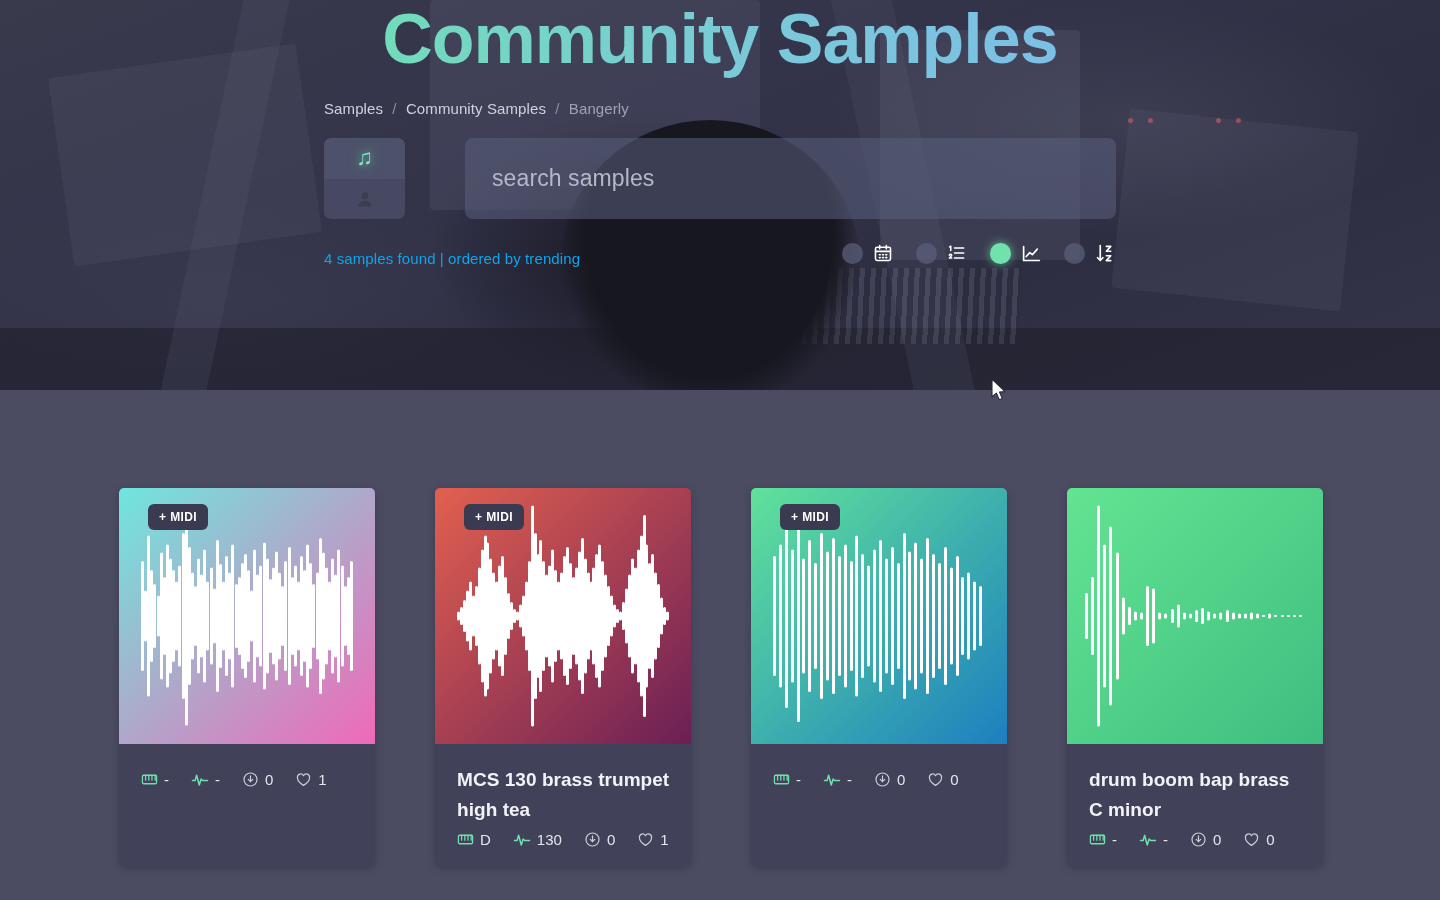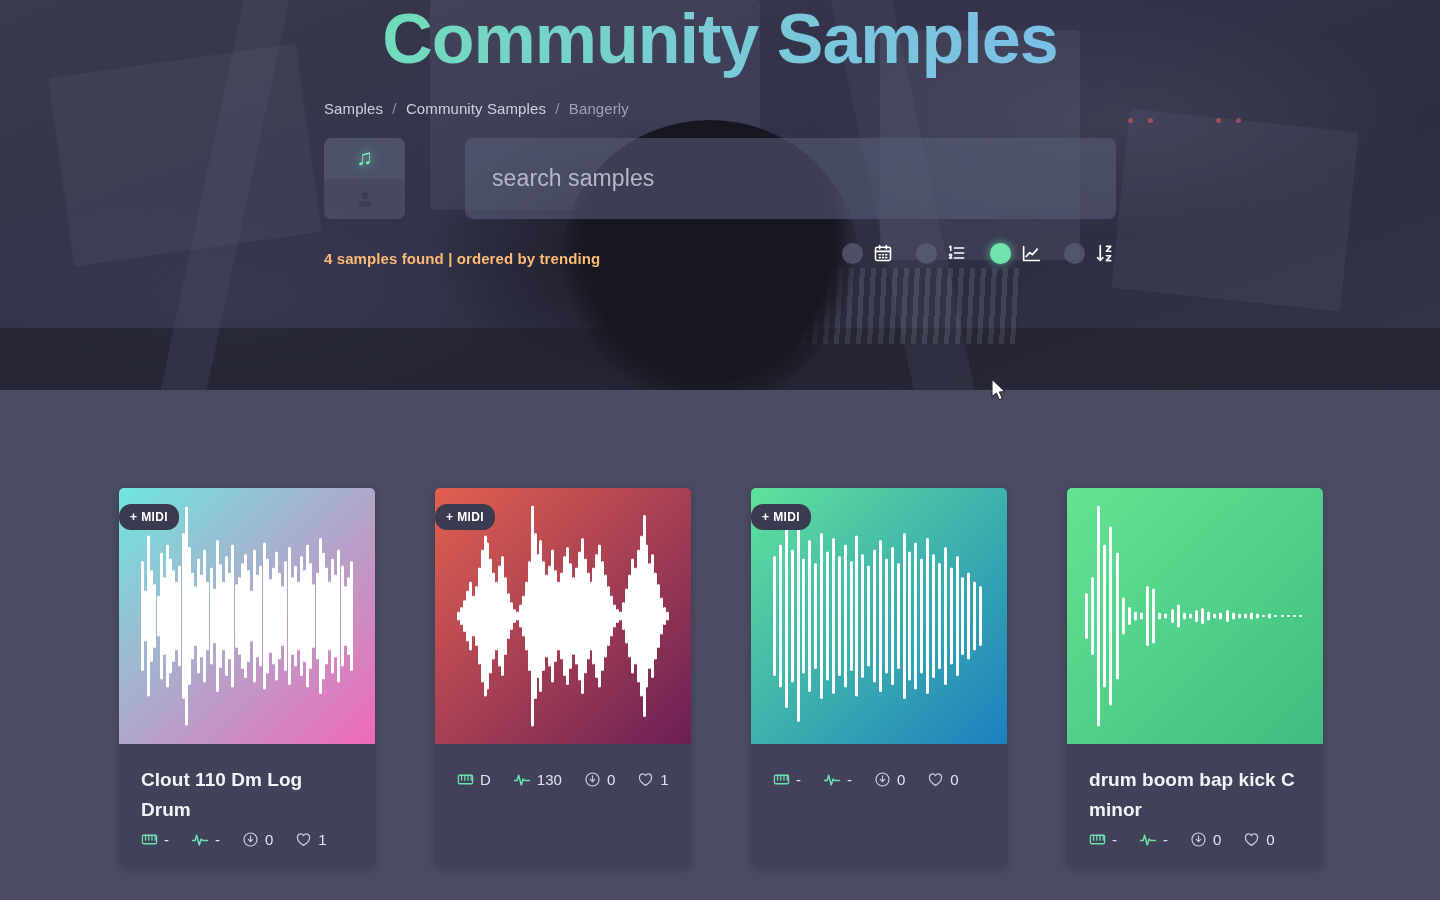--- a/index.html
+++ b/index.html
@@ -133,21 +133,21 @@
   }
   .search-box input::placeholder { color: #b4b8c8; opacity: 1; }
 
   .result-bar {
     position: absolute;
     left: 324px; top: 250px;
     width: 792px; height: 22px;
   }
   .result-count {
     position: absolute; left: 0; top: 0;
-    font-size: 15px; font-weight: 700; color: #fdba74;
+    font-size: 15px; font-weight: 400; color: #0ea5e9;
     letter-spacing: .1px;
     white-space: nowrap;
   }
   .view-controls {
     position: absolute; right: 0; top: -8px;
     display: flex; align-items: center; gap: 0;
   }
   .vc-group { display: flex; align-items: center; }
   .vc-radio {
     width: 21px; height: 21px; border-radius: 50%;
@@ -179,28 +179,28 @@
     overflow: hidden;
     box-shadow: 0 2px 9px rgba(0,0,0,.20);
   }
   .card-art {
     position: relative;
     width: 256px; height: 256px;
     overflow: hidden;
   }
   .midi-badge {
     position: absolute;
-    left: 0; top: 16px;
+    left: 29px; top: 16px;
     background: #3a3b50;
     color: #ffffff;
     font-size: 12px;
     font-weight: 800;
     letter-spacing: .4px;
     padding: 6px 11px;
-    border-radius: 12px;
+    border-radius: 6px;
     z-index: 2;
   }
   .wave { position: absolute; inset: 0; }
   .wave span {
     position: absolute;
     width: 3px;
     background: #ffffff;
     border-radius: 2px;
     top: 50%;
     transform: translateY(-50%);
@@ -394,21 +394,20 @@
             <span style="height: 115px; left: 212px;"></span>
             <span style="height: 83px; left: 215px;"></span>
             <span style="height: 133px; left: 218px;"></span>
             <span style="height: 101px; left: 222px;"></span>
             <span style="height: 60px; left: 225px;"></span>
             <span style="height: 78px; left: 228px;"></span>
             <span style="height: 110px; left: 231px;"></span>
           </div>
         </div>
         <div class="card-body">
-          <div class="card-title">Clout 110 Dm Log Drum</div>
           <div class="card-stats">
             <div class="stat">
               <span class="si green">
                 <svg viewBox="0 0 24 24" width="17" height="17" fill="none" stroke="currentColor" stroke-width="1.8">
                   <rect x="2" y="6" width="20" height="12" rx="1.6"></rect>
                   <path d="M6.5 6v7M11 6v7M15.5 6v7M20 6v7" stroke-linecap="round"></path>
                 </svg>
               </span>
               <span>-</span>
             </div>
@@ -512,20 +511,21 @@
             <span style="height: 106px; left: 213px;"></span>
             <span style="height: 124px; left: 216px;"></span>
             <span style="height: 87px; left: 219px;"></span>
             <span style="height: 64px; left: 222px;"></span>
             <span style="height: 37px; left: 225px;"></span>
             <span style="height: 18px; left: 228px;"></span>
             <span style="height: 9px; left: 231px;"></span>
           </div>
         </div>
         <div class="card-body">
+          <div class="card-title">MCS 130 brass trumpet high tea</div>
           <div class="card-stats">
             <div class="stat">
               <span class="si green">
                 <svg viewBox="0 0 24 24" width="17" height="17" fill="none" stroke="currentColor" stroke-width="1.8">
                   <rect x="2" y="6" width="20" height="12" rx="1.6"></rect>
                   <path d="M6.5 6v7M11 6v7M15.5 6v7M20 6v7" stroke-linecap="round"></path>
                 </svg>
               </span>
               <span>D</span>
             </div>
@@ -673,21 +673,21 @@
             <span style="height: 2px; left: 195px;"></span>
             <span style="height: 5px; left: 201px;"></span>
             <span style="height: 2px; left: 207px;"></span>
             <span style="height: 2px; left: 214px;"></span>
             <span style="height: 2px; left: 220px;"></span>
             <span style="height: 2px; left: 226px;"></span>
             <span style="height: 2px; left: 232px;"></span>
           </div>
         </div>
         <div class="card-body">
-          <div class="card-title">drum boom bap kick C minor</div>
+          <div class="card-title">drum boom bap brass C minor</div>
           <div class="card-stats">
             <div class="stat">
               <span class="si green">
                 <svg viewBox="0 0 24 24" width="17" height="17" fill="none" stroke="currentColor" stroke-width="1.8">
                   <rect x="2" y="6" width="20" height="12" rx="1.6"></rect>
                   <path d="M6.5 6v7M11 6v7M15.5 6v7M20 6v7" stroke-linecap="round"></path>
                 </svg>
               </span>
               <span>-</span>
             </div>

